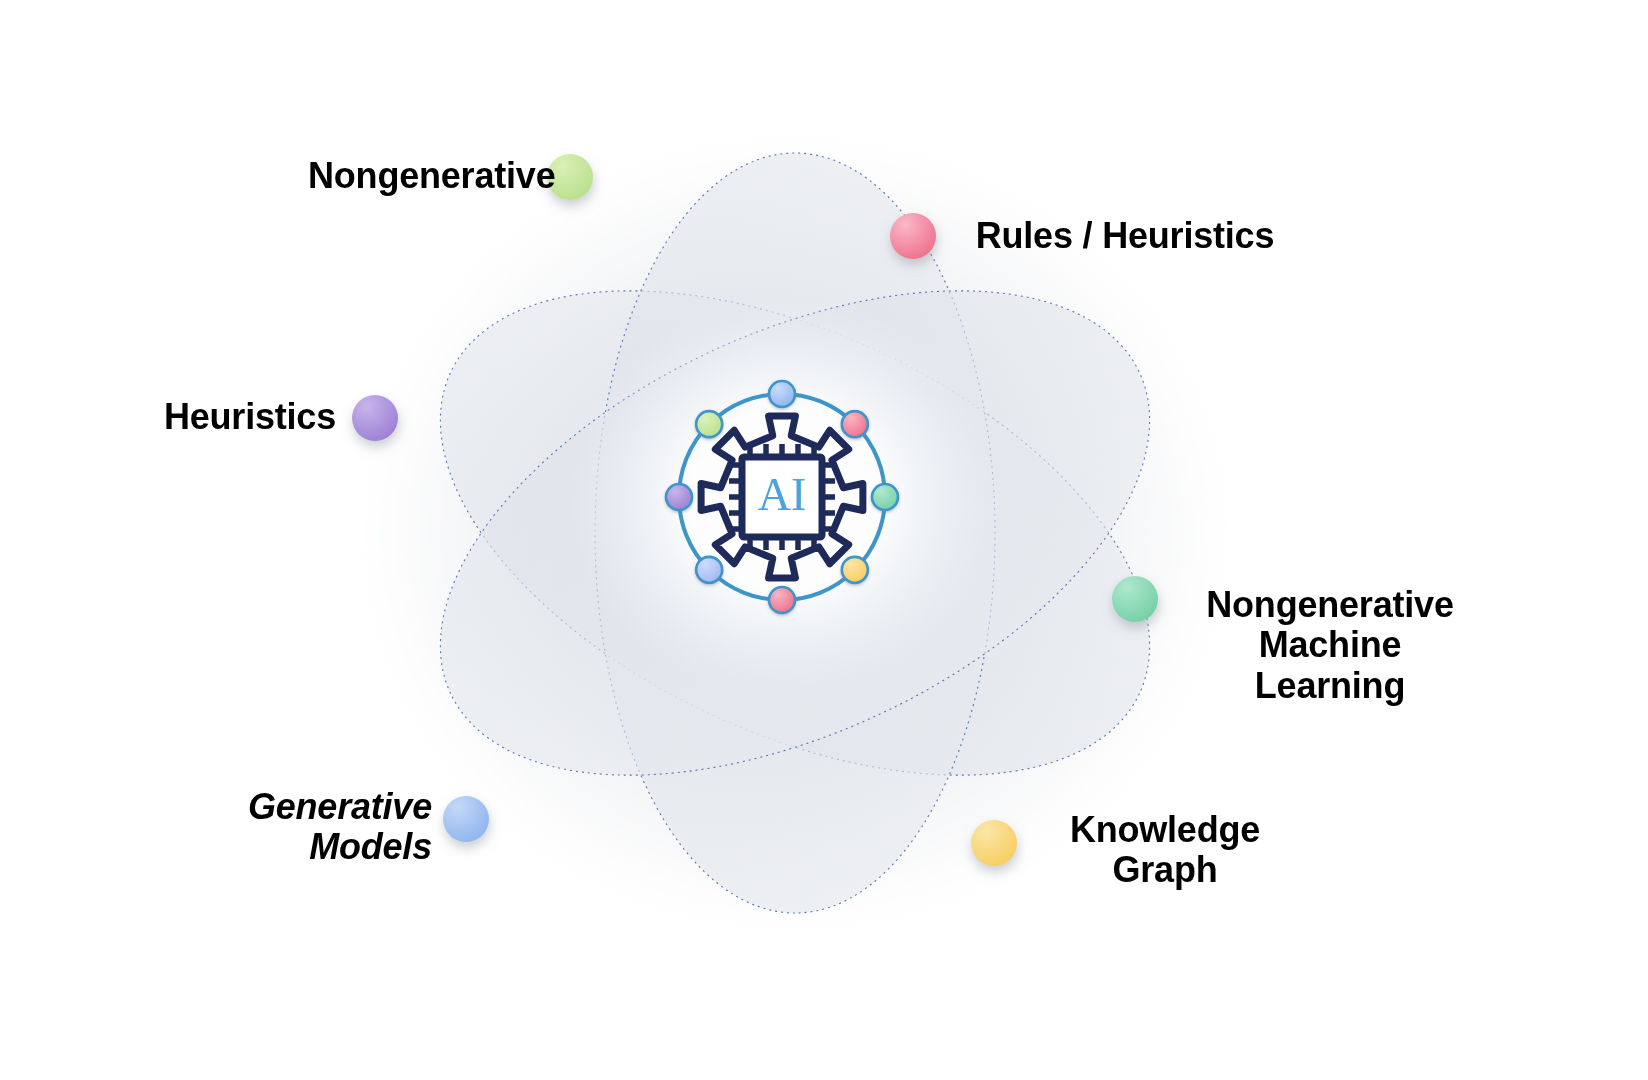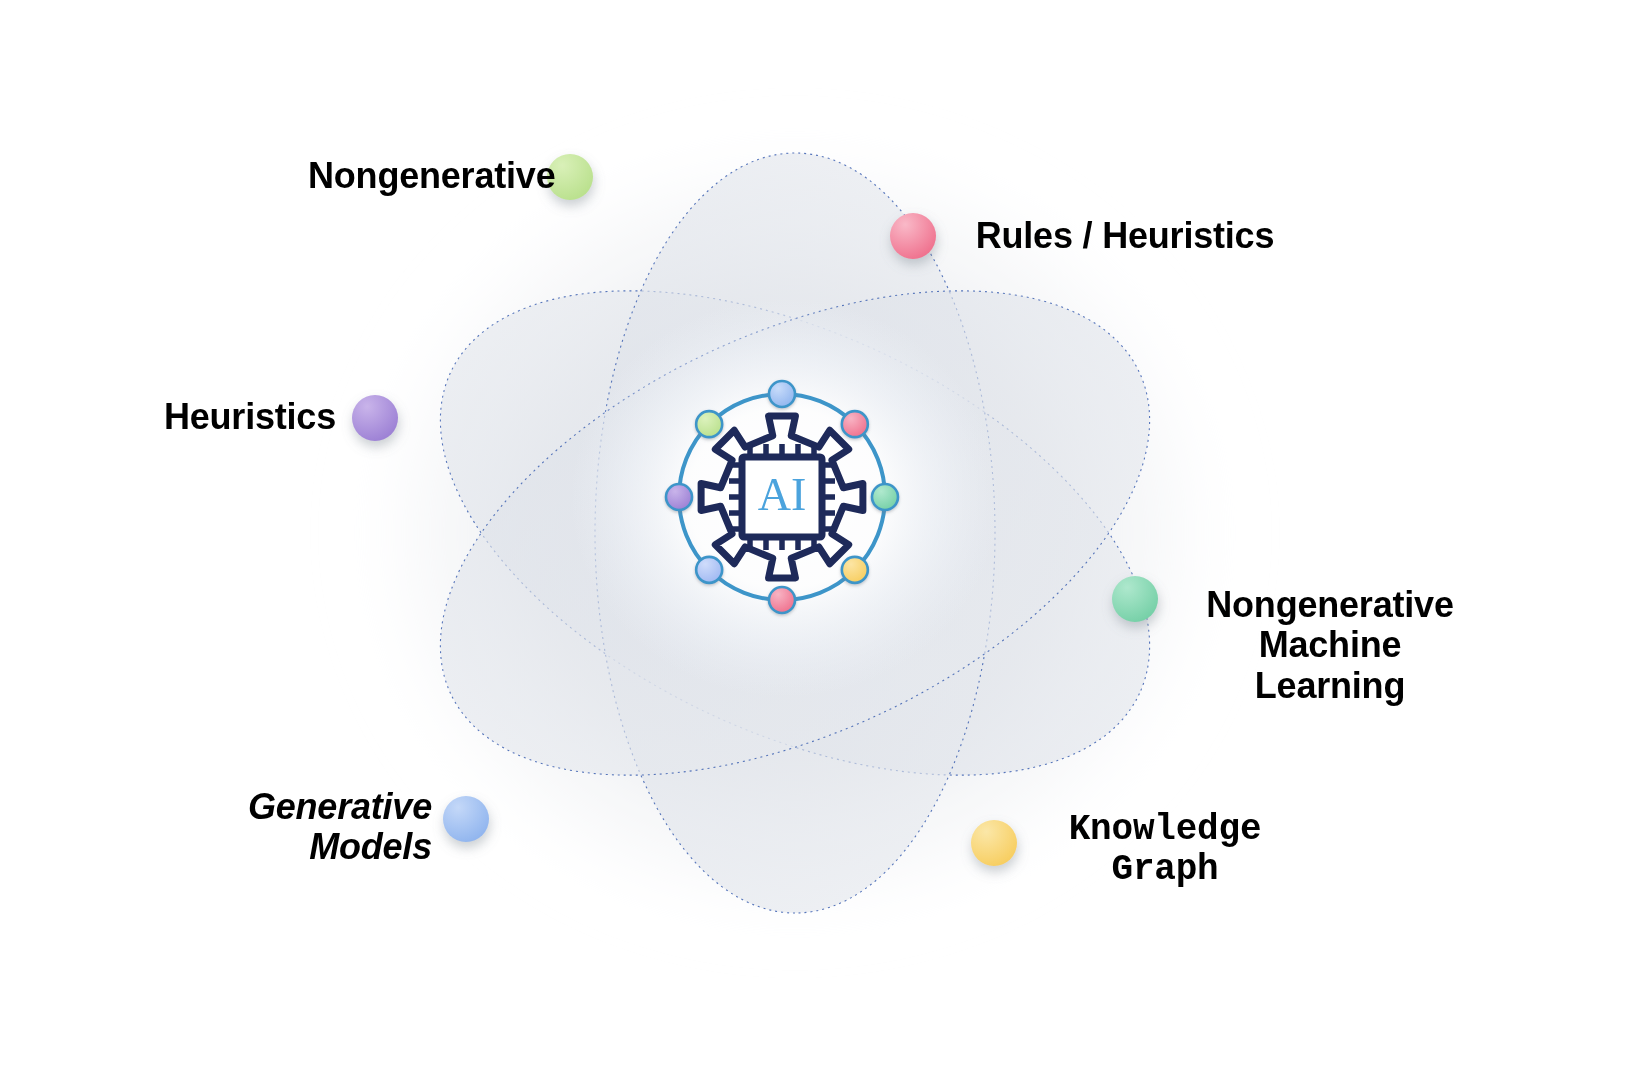--- a/index.html
+++ b/index.html
@@ -205,17 +205,17 @@
 
   <div id="labels">
       <div class="node-label lbl-left" style="left: 308px; top: 156px; width: 224px;">Nongenerative</div>
       <div class="node-label lbl-right" style="left: 955px; top: 216px; width: 340px;">Rules / Heuristics</div>
       <div class="node-label lbl-left" style="left: 124px; top: 397px; width: 212px;">Heuristics</div>
       <div class="node-label lbl-right" style="left: 1180px; top: 585px; width: 300px;">Nongenerative
 Machine
 Learning</div>
       <div class="node-label lbl-left" style="left: 200px; top: 787px; width: 232px; font-style: italic;">Generative
 Models</div>
-      <div class="node-label lbl-right" style="left: 1040px; top: 810px; width: 250px; font-family: Liberation Mono, monospace;">Knowledge
+      <div class="node-label lbl-right" style="left: 1040px; top: 810px; width: 250px;">Knowledge
 Graph</div>
     </div>
 
 </div>
 
 </body></html>

